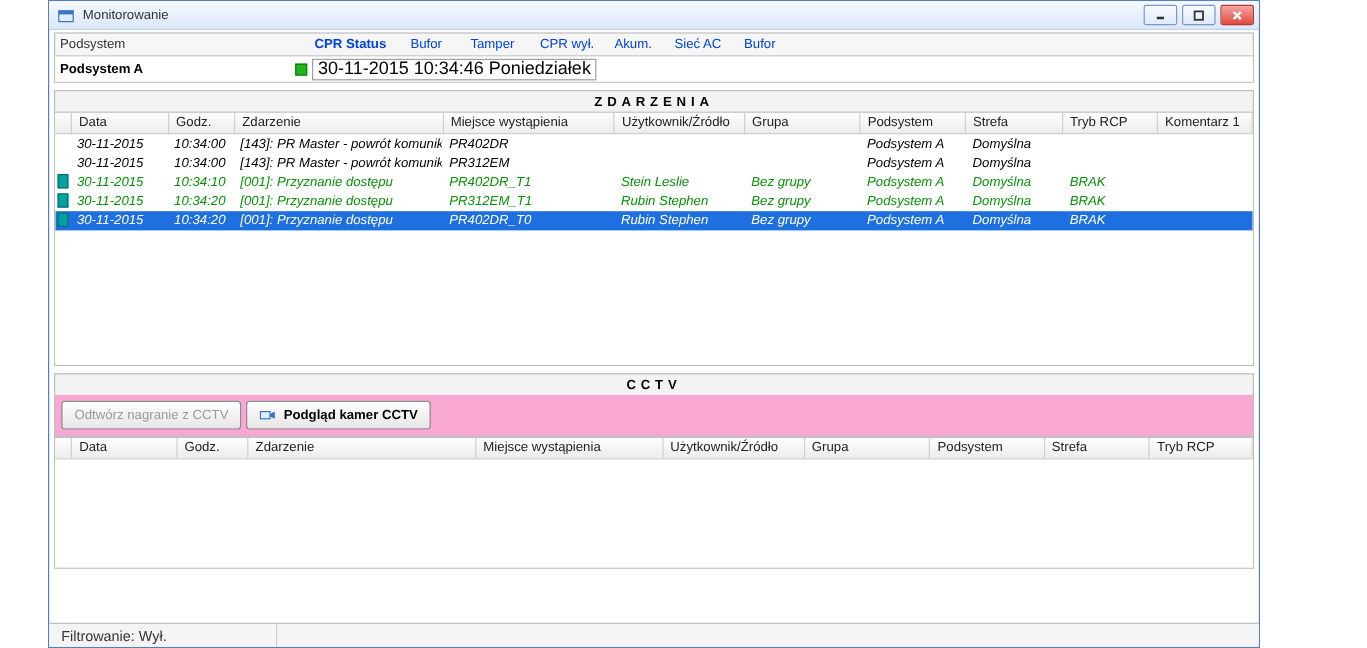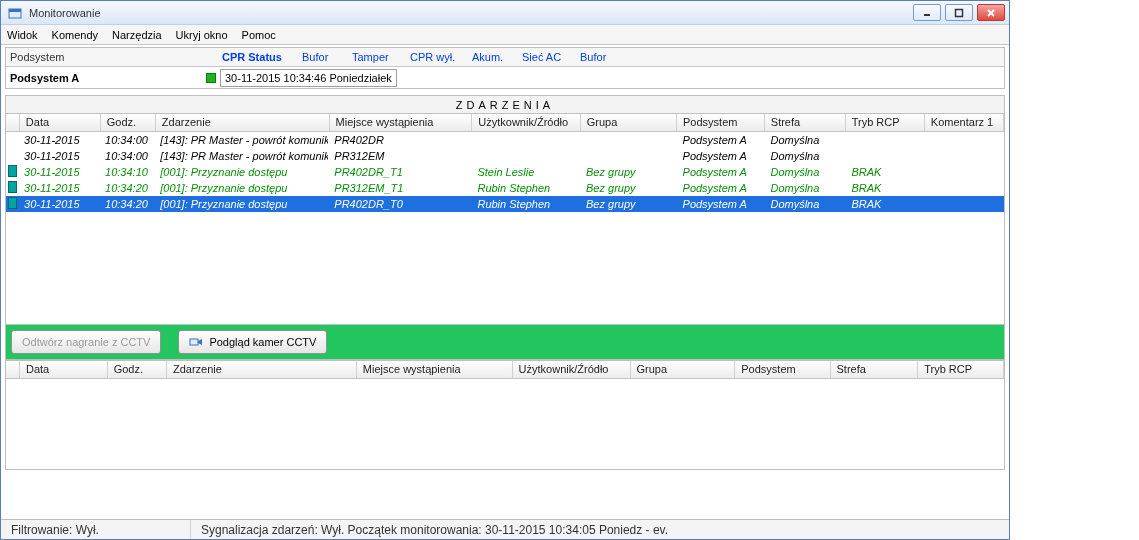--- a/index.html
+++ b/index.html
@@ -11,20 +11,21 @@
     color: #000;
   }
   .window {
     width: 1010px;
     height: 540px;
     border: 1px solid #5a7db8;
     background: #fff;
     display: flex;
     flex-direction: column;
     position: relative;
+    margin-left: 40px;
   }
   
   .titlebar {
     height: 24px;
     background: linear-gradient(#f5f9fe, #dbe7f6);
     border-bottom: 1px solid #bcd0e8;
     display: flex;
     align-items: center;
     padding: 0 4px 0 6px;
   }
@@ -94,28 +95,28 @@
     display:inline-block;
     margin-right: 4px;
   }
   .datetime-box {
     display:inline-flex;
     align-items:center;
     border:1px solid #9f9f9f;
     height:18px;
     padding:0 4px;
     background:#fff;
-    font-size:11px;
+    font-size:15px;
   }
   .podsystem-row .spacer { flex:1; }
   
   .section-title {
     text-align:center;
     letter-spacing:4px;
-    font-weight:normal;
+    font-weight:bold;
     background:#f3f3f3;
     border:1px solid #bfbfbf;
     border-bottom:none;
     margin:6px 4px 0 4px;
     height:18px;
     line-height:18px;
   }
   .grid-wrap {
     margin:0 4px;
     border:1px solid #bfbfbf;
@@ -176,22 +177,22 @@
   .c9{width:90px;}
   .c10{width:90px;}
   
 
   .cctv-bar {
     margin:0 4px;
     border:1px solid #bfbfbf;
     border-top:none;
     padding:5px;
     display:flex;
-    gap:17px;
-    background:#22c55e;
+    gap:4px;
+    background:#f9a8d4;
   }
   .btn {
     height:24px;
     padding:0 10px;
     border:1px solid #8f8f8f;
     border-radius:3px;
     background:linear-gradient(#fefefe,#e6e6e6);
     display:inline-flex;
     align-items:center;
     gap:6px;
@@ -248,27 +249,20 @@
       </div>
       <div class="win-btn close">
         <svg width="10" height="10">
             <line x1="2" y1="2" x2="8" y2="8" stroke="#fff" stroke-width="2"></line>
             <line x1="8" y1="2" x2="2" y2="8" stroke="#fff" stroke-width="2"></line>
           </svg>
       </div>
     </div>
   </div>
 
-  <div class="menubar">
-    <span>Widok</span>
-    <span>Komendy</span>
-    <span>Narzędzia</span>
-    <span>Ukryj okno</span>
-    <span>Pomoc</span>
-  </div>
 
   <div class="status-header">
     <div class="status-labels">
       <span class="lbl" style="width:212px">Podsystem</span>
       <span class="lbl blue" style="width:80px;font-weight:bold">CPR Status</span>
       <span class="lbl blue" style="width:50px">Bufor</span>
       <span class="lbl blue" style="width:58px">Tamper</span>
       <span class="lbl blue" style="width:62px">CPR wył.</span>
       <span class="lbl blue" style="width:50px">Akum.</span>
       <span class="lbl blue" style="width:58px">Sieć AC</span>
@@ -363,32 +357,33 @@
           <div class="cell c5">Rubin Stephen</div>
           <div class="cell c6">Bez grupy</div>
           <div class="cell c7">Podsystem A</div>
           <div class="cell c8">Domyślna</div>
           <div class="cell c9">BRAK</div>
           <div class="cell c10"></div>
         </div>
       </div>
   </div>
 
+  <div class="section-title">CCTV</div>
   <div class="cctv-bar">
     <div class="btn disabled">
       <span>Odtwórz nagranie z CCTV</span>
     </div>
     <div class="btn">
       <span class="icon">
         <svg width="14" height="14" viewBox="0 0 14 14">
             <rect x="1" y="4" width="8" height="6" fill="#dfeefe" stroke="#3b72c4"></rect>
             <polygon points="9,6 13,4 13,10 9,8" fill="#3b72c4"></polygon>
           </svg>
       </span>
-      <span style="font-weight:normal">Podgląd kamer CCTV</span>
+      <span style="font-weight:bold">Podgląd kamer CCTV</span>
     </div>
   </div>
 
   <div class="grid-wrap" style="height:110px">
     <div class="grid-header">
       <div class="gh c0"></div>
       <div class="gh c1">Data</div>
       <div class="gh c2">Godz.</div>
       <div class="gh c3">Zdarzenie</div>
       <div class="gh c4">Miejsce wystąpienia</div>
@@ -396,16 +391,15 @@
       <div class="gh c6">Grupa</div>
       <div class="gh c7">Podsystem</div>
       <div class="gh c8">Strefa</div>
       <div class="gh c9">Tryb RCP</div>
     </div>
     <div class="grid-body"></div>
   </div>
 
   <div class="statusbar">
     <div class="sb-cell" style="width:190px">Filtrowanie: Wył.</div>
-    <div class="sb-cell flex">Sygnalizacja zdarzeń: Wył. Początek monitorowania: 30-11-2015   10:34:05   Poniedz - ev.</div>
   </div>
 
 </div>
 
 </body></html>

